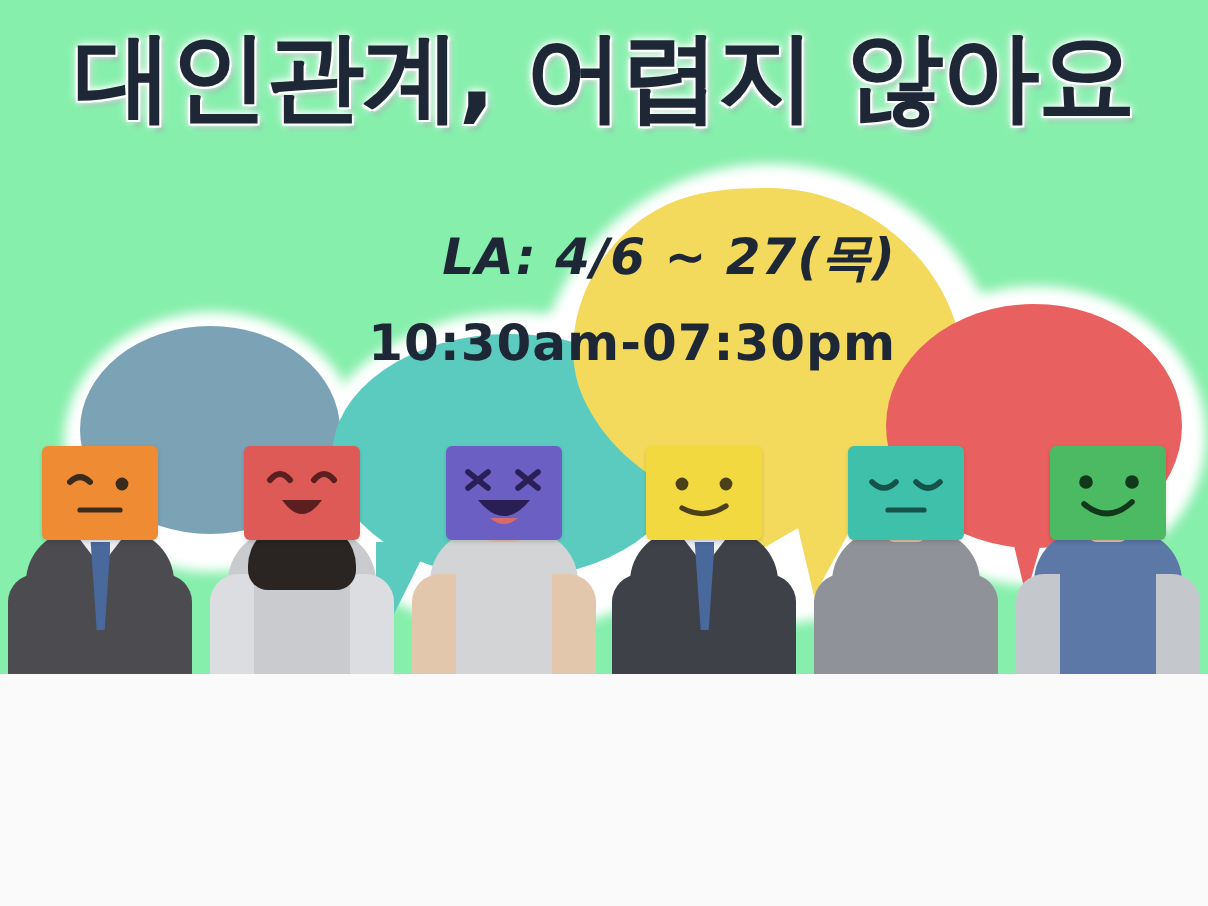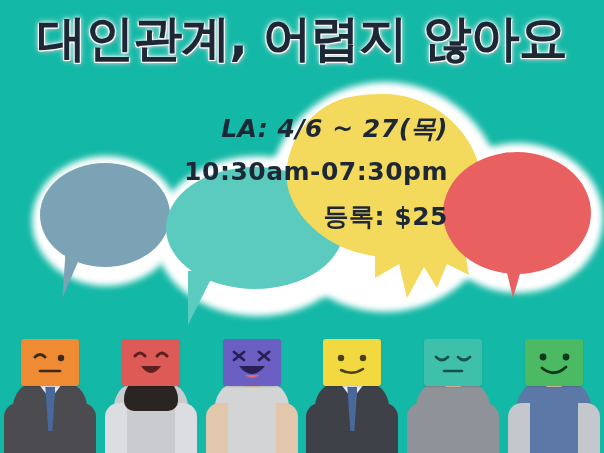--- a/index.html
+++ b/index.html
@@ -11,22 +11,22 @@
     width: 604px;
     height: 453px;
     overflow: hidden;
     background: #fafafa;
     font-family: "Liberation Sans", sans-serif;
   }
 
   #poster {
     position: relative;
     width: 604px;
-    height: 453px;
-    background: #14b8a6;
+    height: 337px;
+    background: #86efac;
     overflow: hidden;
   }
 
   
   #title-band {
     position: absolute;
     left: 0;
     top: 0;
     width: 604px;
     height: 78px;
@@ -338,21 +338,20 @@
     </div>
   </div>
 
   <div id="title-band">
     <div id="poster-title">대인관계, 어렵지 않아요</div>
   </div>
 
   <div id="info-lines">
     <div class="info-line" id="line-la">LA: 4/6 ~ 27(목)</div>
     <div class="info-line" id="line-time">10:30am-07:30pm</div>
-    <div class="info-line" id="line-fee">등록: $25</div>
   </div>
 
   <div id="people-row">
 
     <div class="person">
       <div class="box-head" style="background:#ef8b33">
         <svg class="face" viewBox="0 0 58 47">
           <path d="M14 18 q5 -5 10 0" stroke="#3a2b1c" stroke-width="3" fill="none" stroke-linecap="round"></path>
           <circle cx="40" cy="19" r="3.2" fill="#3a2b1c"></circle>
           <line x1="19" y1="32" x2="39" y2="32" stroke="#3a2b1c" stroke-width="2.6" stroke-linecap="round"></line>

